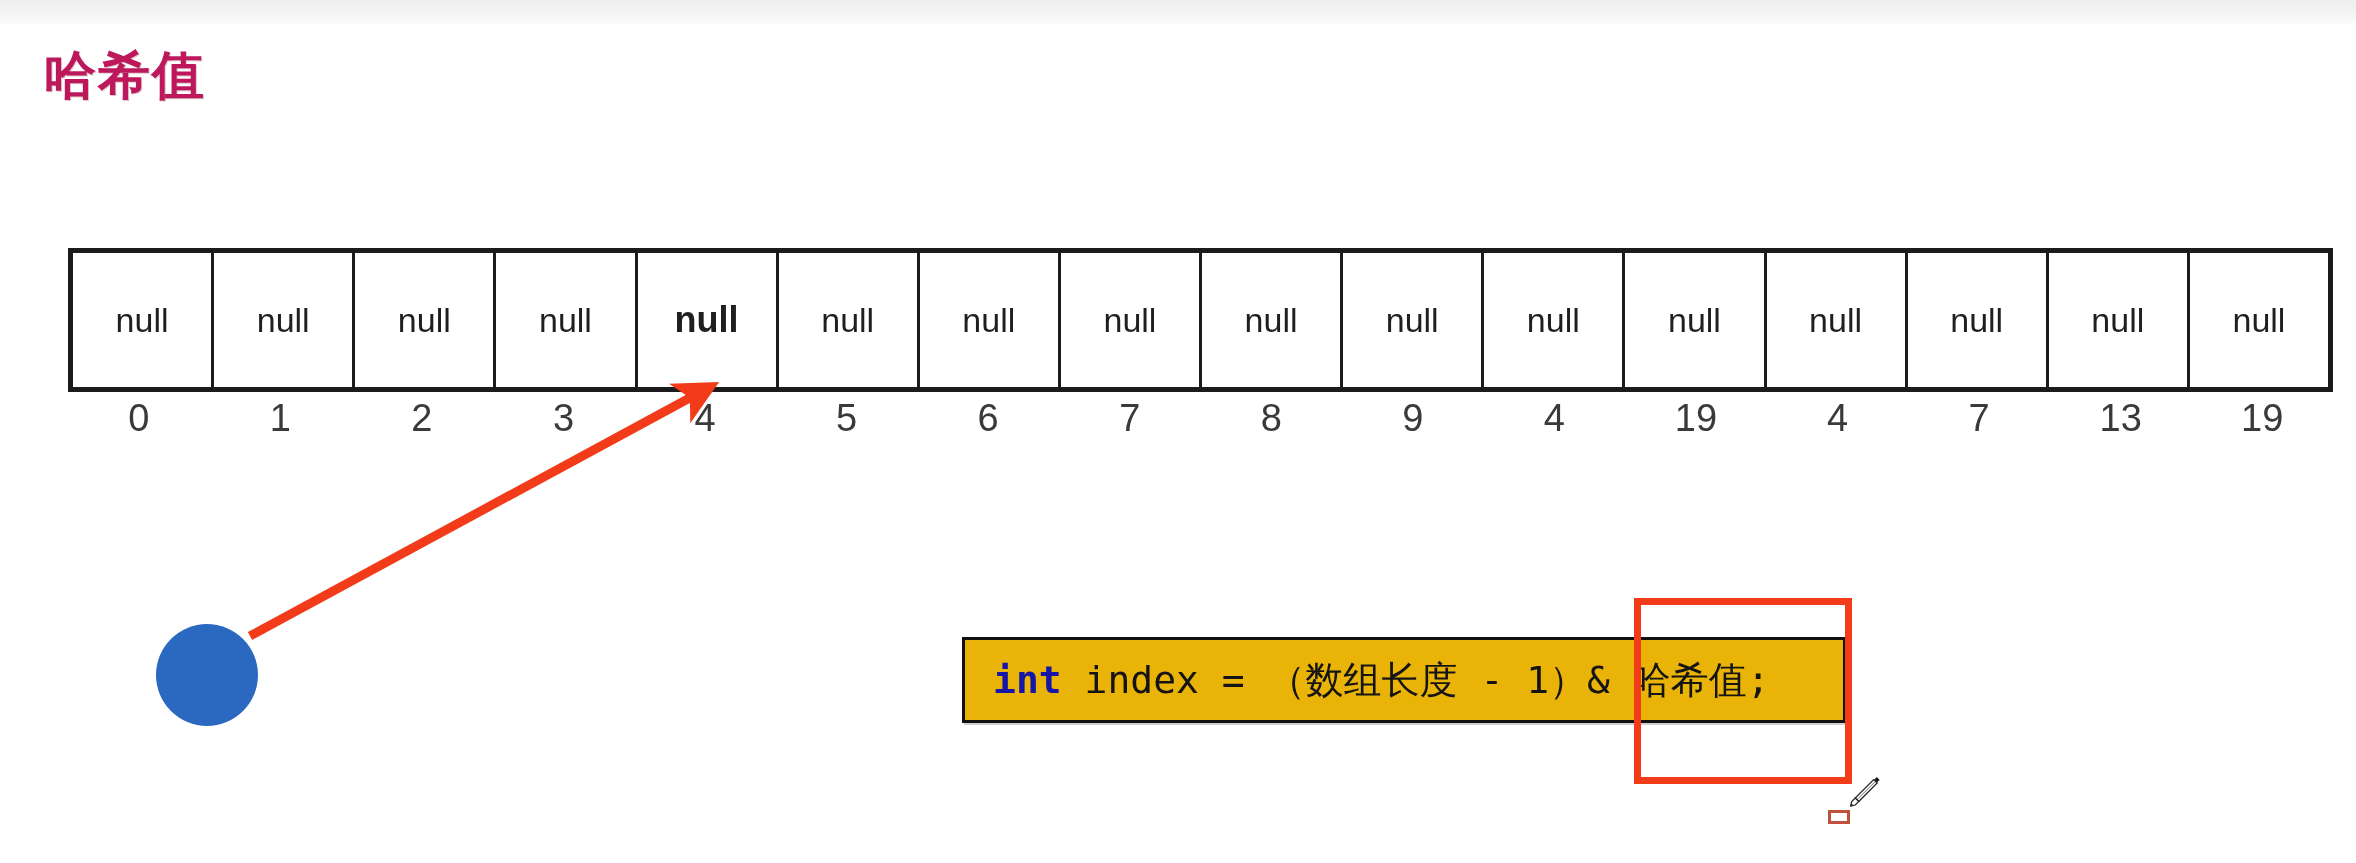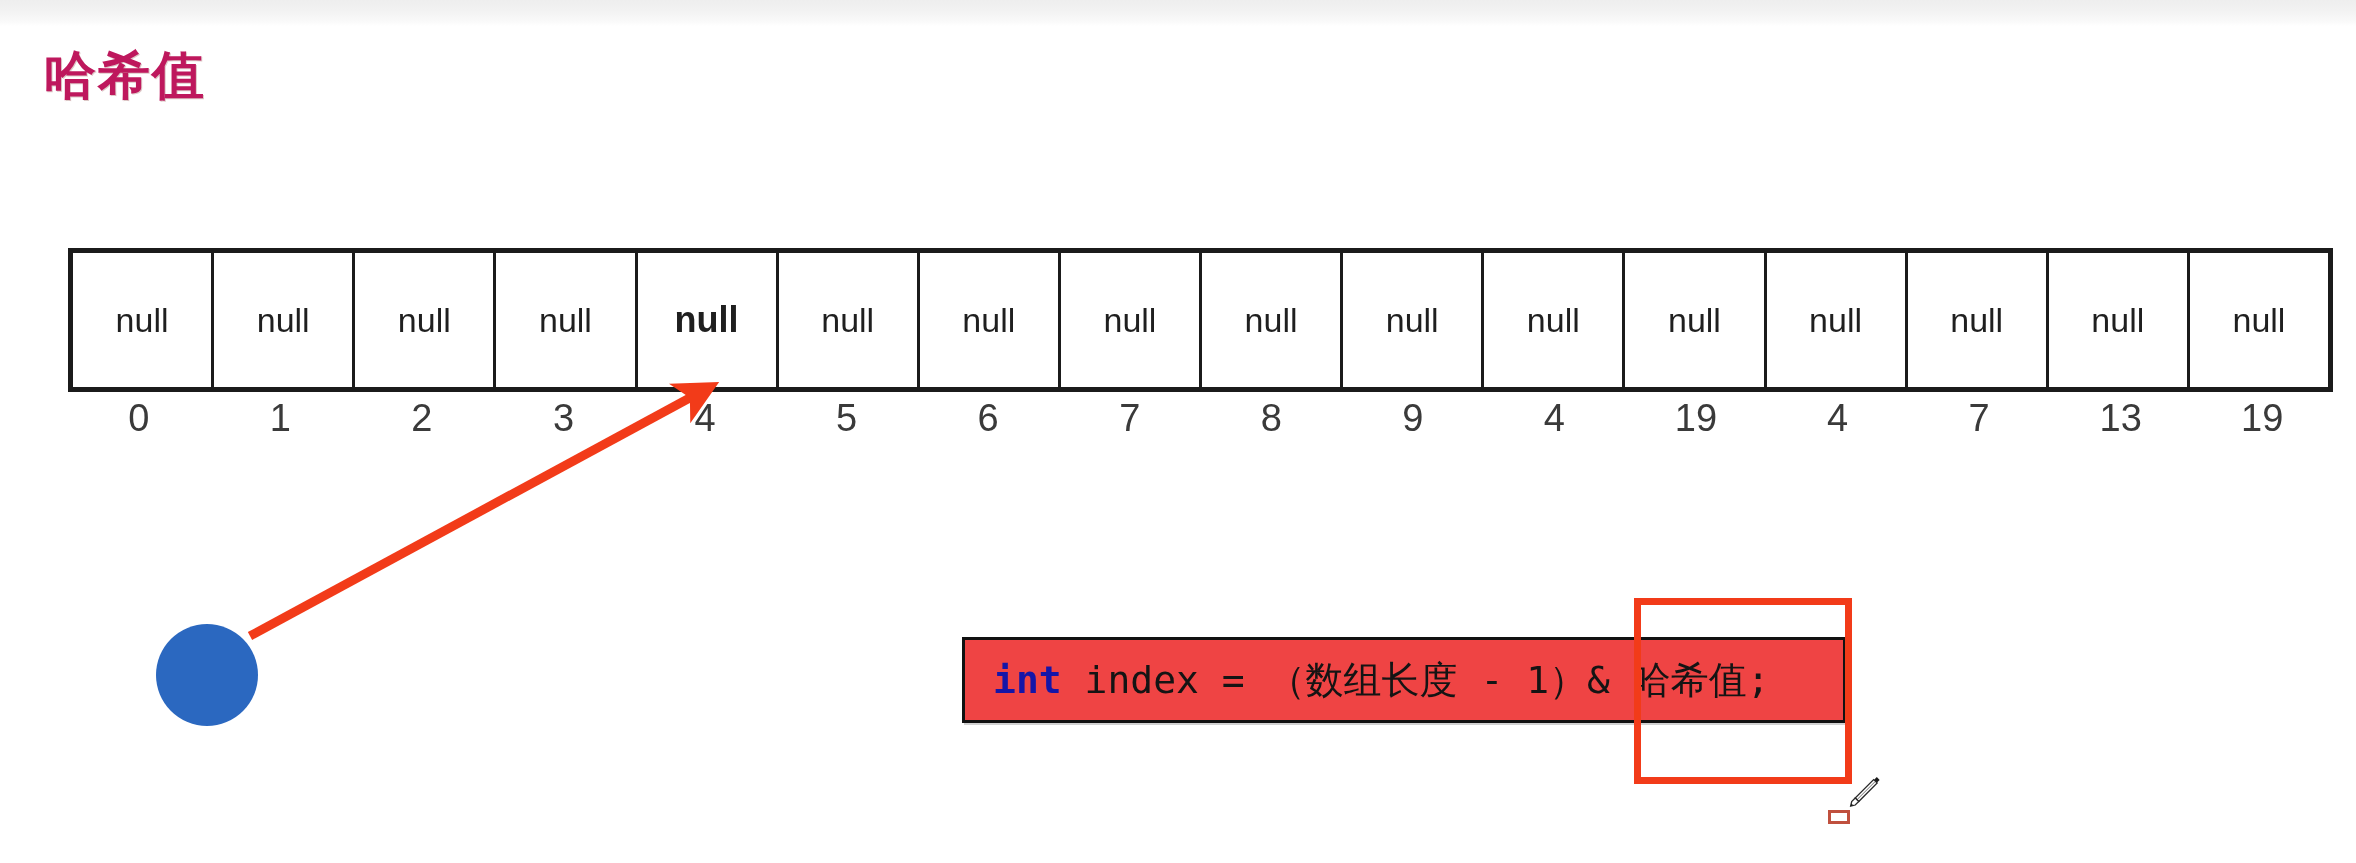--- a/index.html
+++ b/index.html
@@ -118,21 +118,21 @@
 
   
   .code-box {
     position: absolute;
     left: 962px;
     top: 637px;
     width: 884px;
     height: 86px;
     box-sizing: border-box;
     border: 3px solid #111111;
-    background: #ef4444;
+    background: #eab308;
     display: flex;
     align-items: center;
     box-shadow: 2px 2px 0 rgba(0,0,0,0.18);
   }
   .code-text {
     font-family: "DejaVu Sans Mono", "Liberation Mono", monospace;
     font-size: 38px;
     color: #141414;
     white-space: pre;
     padding-left: 28px;

